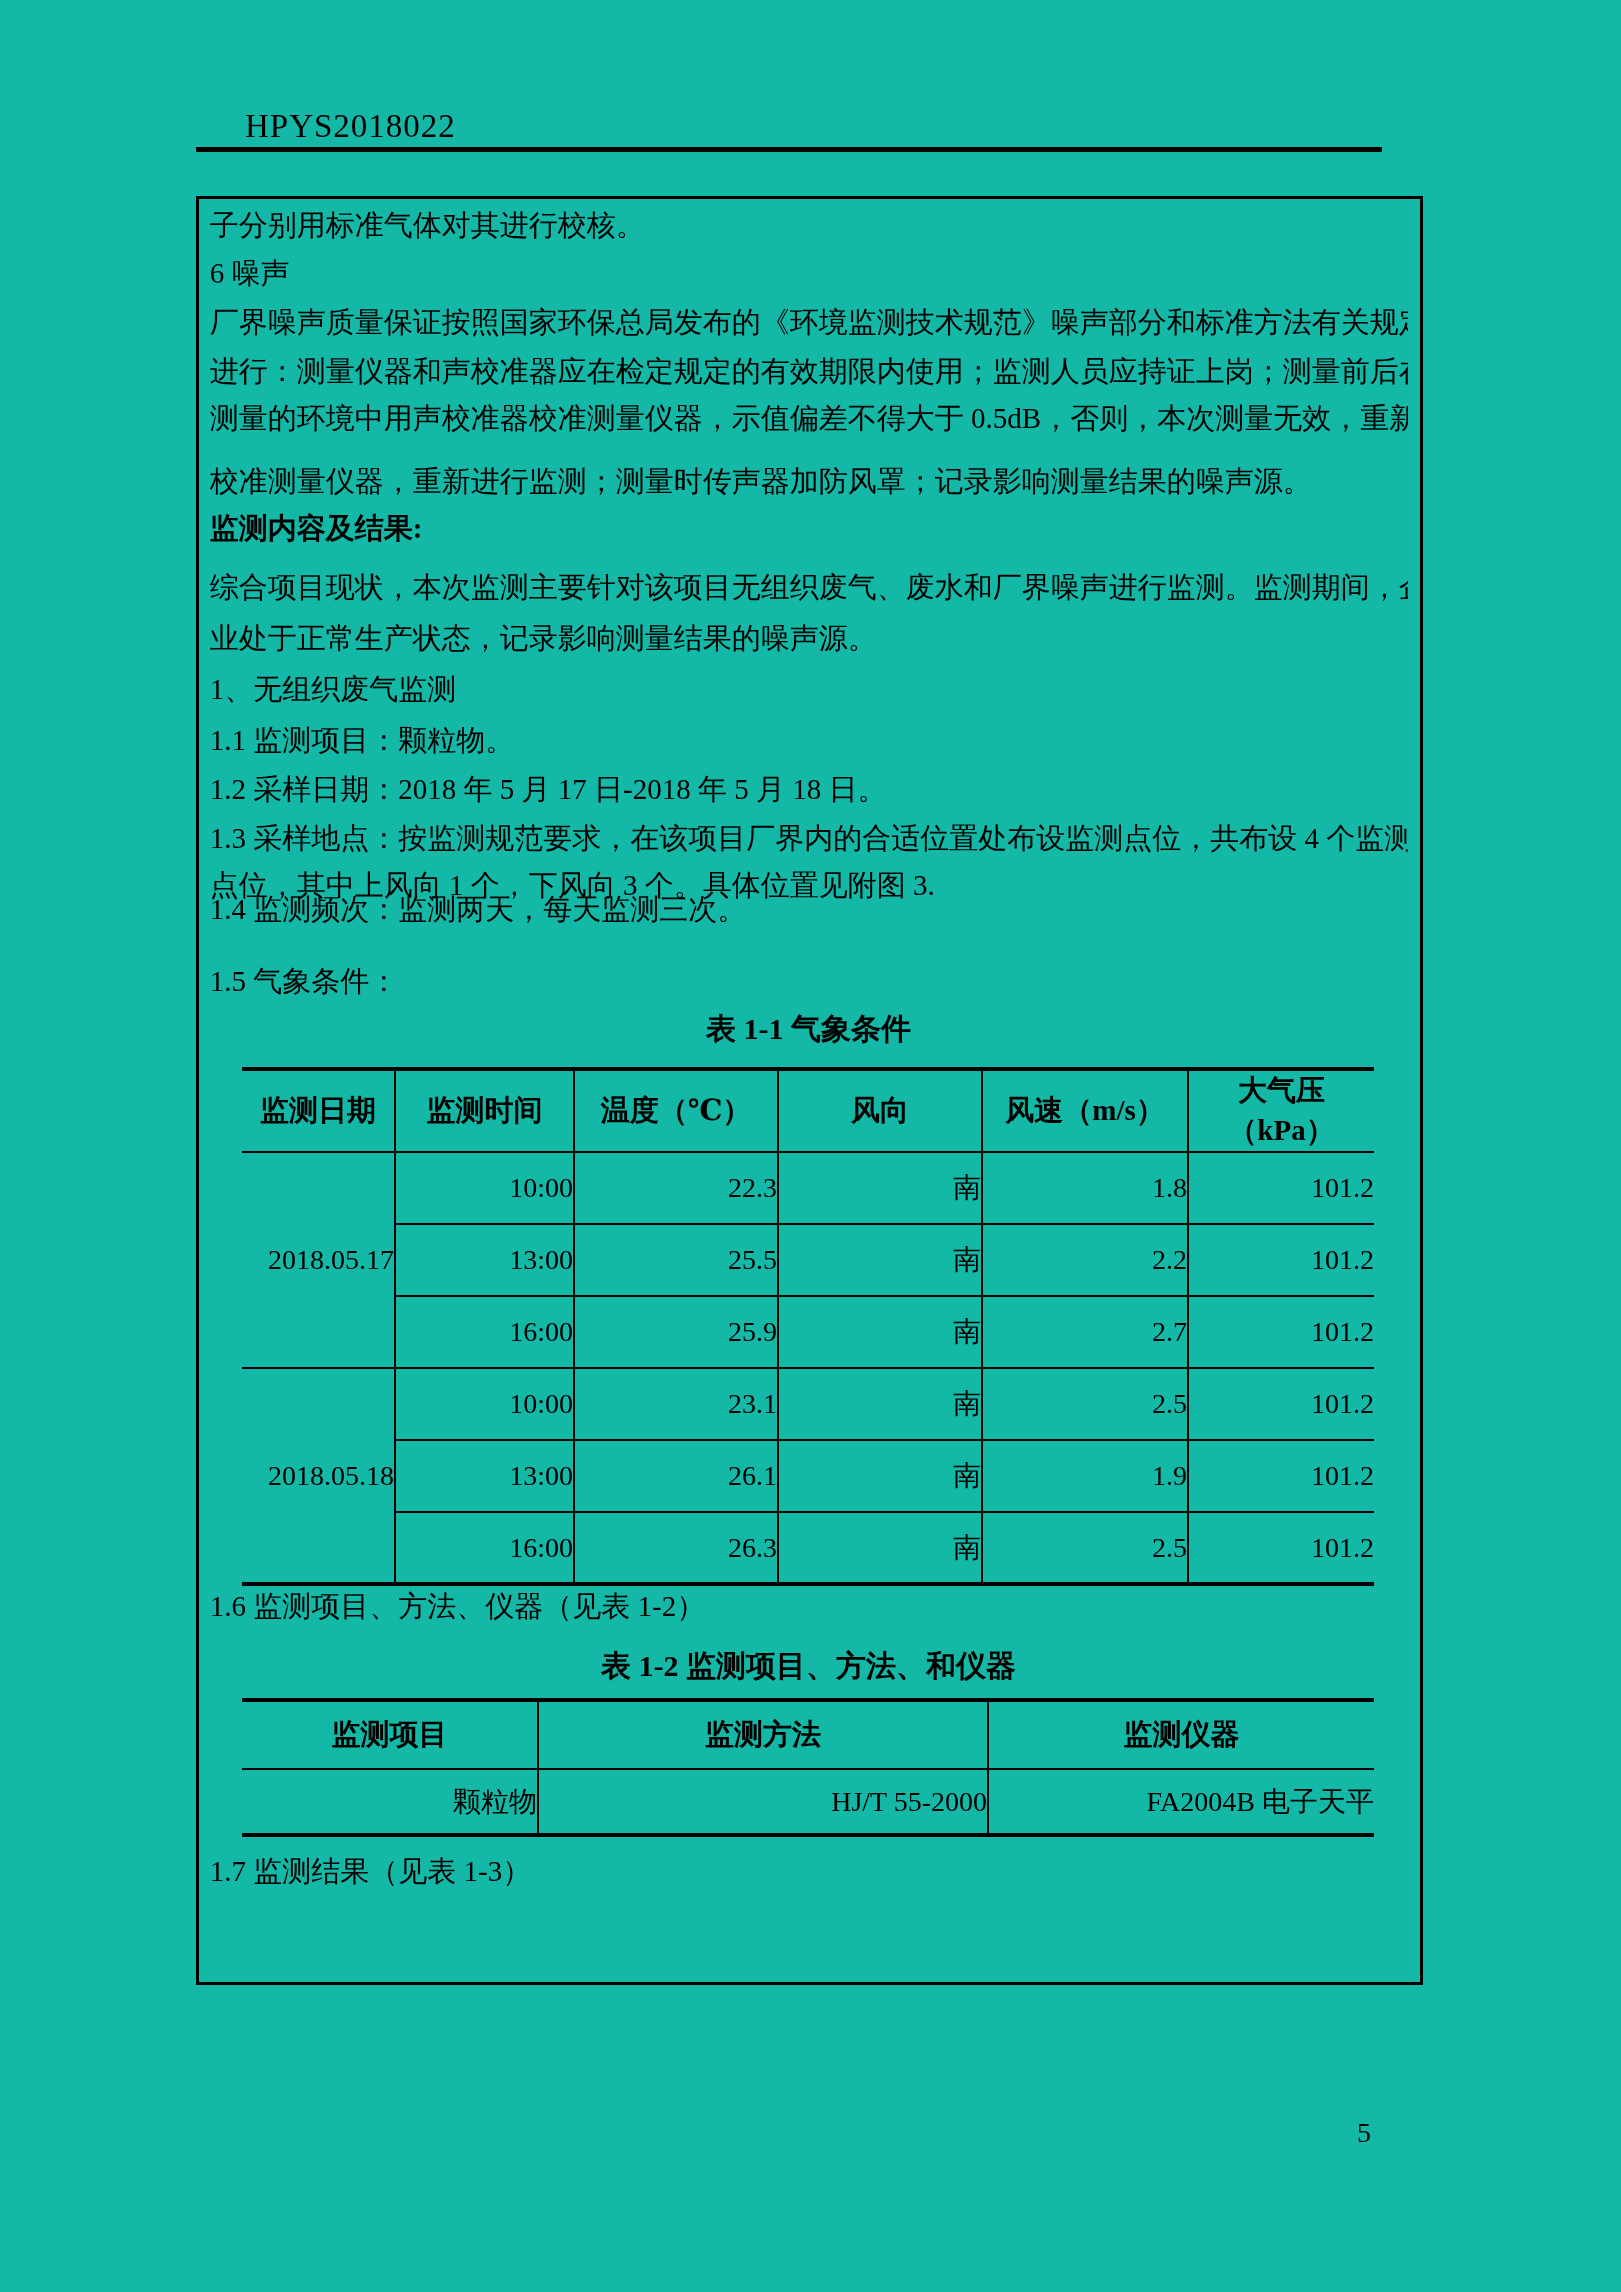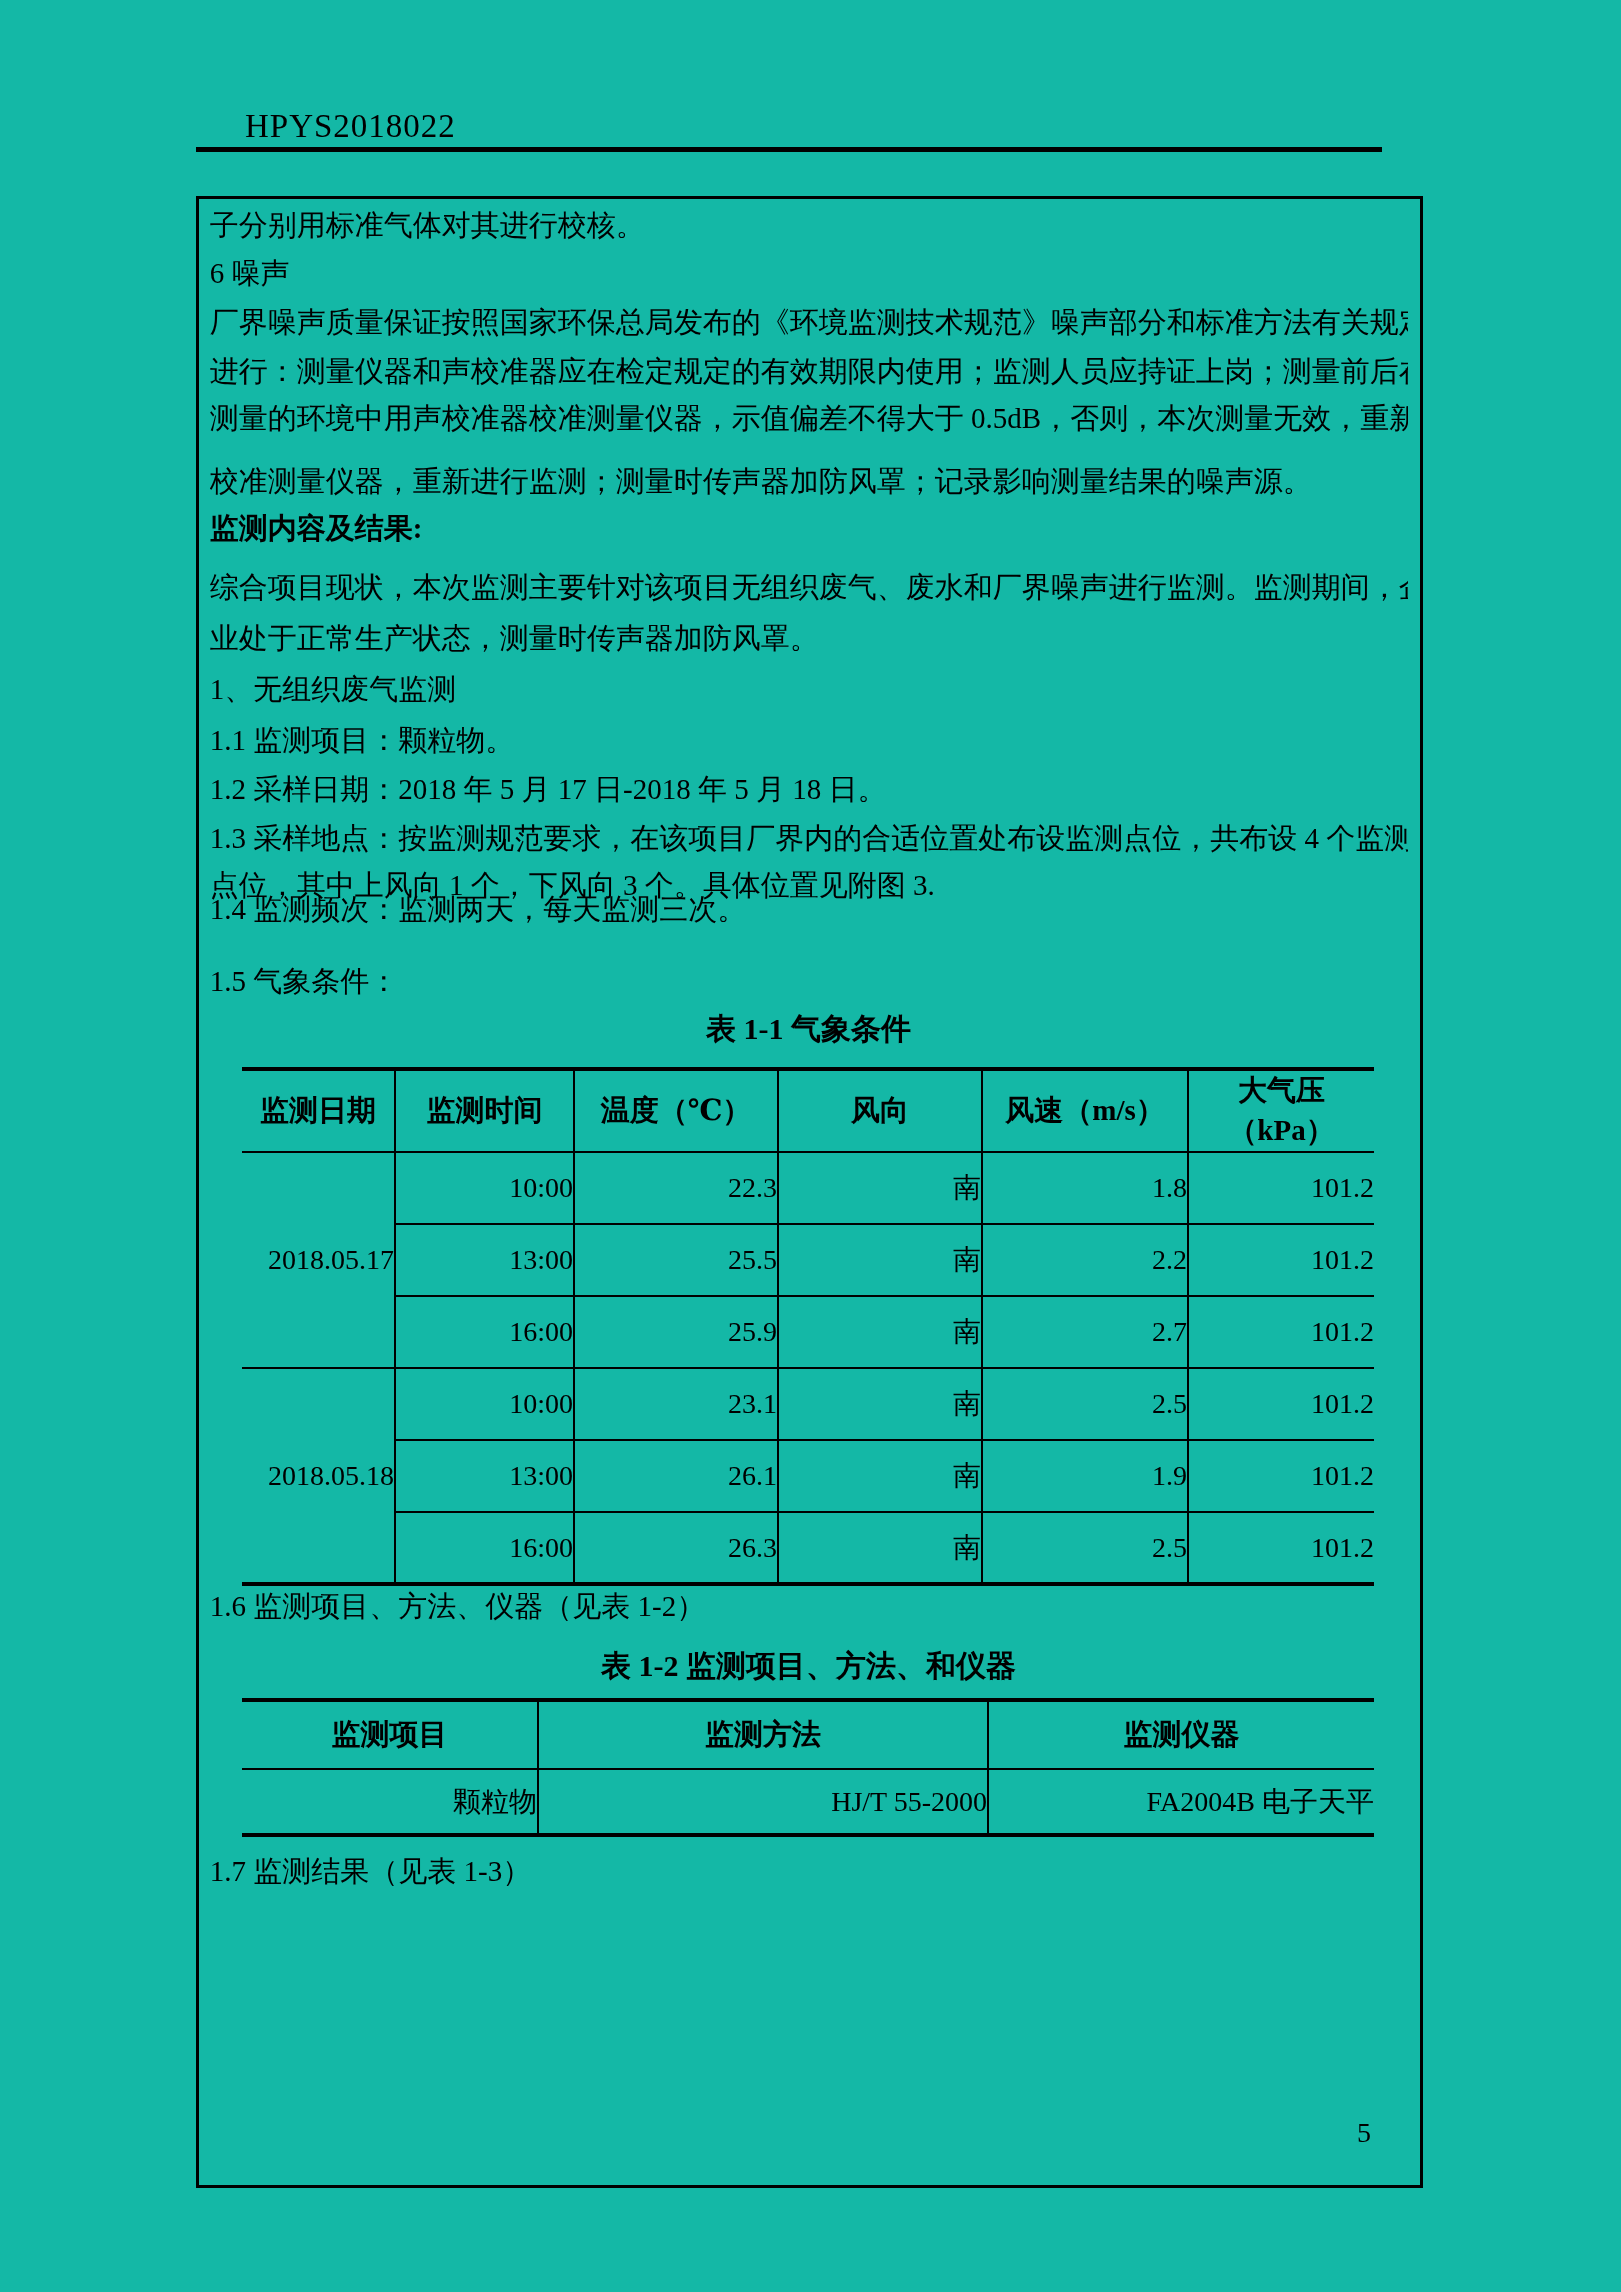--- a/index.html
+++ b/index.html
@@ -9,21 +9,21 @@
     margin:0 auto; overflow:hidden;
   }
   .doc-header {
     position:absolute; left:245px; top:108px; font-size:33px; line-height:37px;
     letter-spacing:1px;
   }
   .header-rule {
     position:absolute; left:196px; top:147px; width:1186px; height:4.9px; background:#000;
   }
   .content-box {
-    position:absolute; left:196px; top:196px; width:1227px; height:1992px;
+    position:absolute; left:196px; top:196px; width:1227px; height:1789px;
     border:3.9px solid #000; box-sizing:border-box;
   }
   .line {
     position:absolute; left:10.8px; width:1198px; height:49px; line-height:49px;
     font-size:29px; white-space:nowrap; overflow:hidden;
   }
   .heading { font-weight:bold; }
   .tbl-title {
     position:absolute; left:0; width:1219px; height:49px; line-height:49px;
     text-align:center; font-weight:bold; font-size:30px;
@@ -71,21 +71,21 @@
     <div class="line l0">子分别用标准气体对其进行校核。</div>
     <div class="line l1">6 噪声</div>
     <div class="line l2">厂界噪声质量保证按照国家环保总局发布的《环境监测技术规范》噪声部分和标准方法有关规定</div>
     <div class="line l3">进行：测量仪器和声校准器应在检定规定的有效期限内使用；监测人员应持证上岗；测量前后在</div>
     <div class="line l4">测量的环境中用声校准器校准测量仪器，示值偏差不得大于 0.5dB，否则，本次测量无效，重新</div>
     <div class="line l5">校准测量仪器，重新进行监测；测量时传声器加防风罩；记录影响测量结果的噪声源。</div>
 
     <div class="line lh heading">监测内容及结果:</div>
 
     <div class="line l6">综合项目现状，本次监测主要针对该项目无组织废气、废水和厂界噪声进行监测。监测期间，企</div>
-    <div class="line l7">业处于正常生产状态，测量时传声器加防风罩。</div>
+    <div class="line l7">业处于正常生产状态，记录影响测量结果的噪声源。</div>
     <div class="line l8">1、无组织废气监测</div>
     <div class="line l9">1.1 监测项目：颗粒物。</div>
     <div class="line l10">1.2 采样日期：2018 年 5 月 17 日-2018 年 5 月 18 日。</div>
     <div class="line l11">1.3 采样地点：按监测规范要求，在该项目厂界内的合适位置处布设监测点位，共布设 4 个监测</div>
     <div class="line l12">点位，其中上风向 1 个，下风向 3 个。具体位置见附图 3.</div>
     <div class="line l13">1.4 监测频次：监测两天，每天监测三次。</div>
     <div class="line l14">1.5 气象条件：</div>
 
     <div class="tbl-title tt1">表 1-1 气象条件</div>
 

